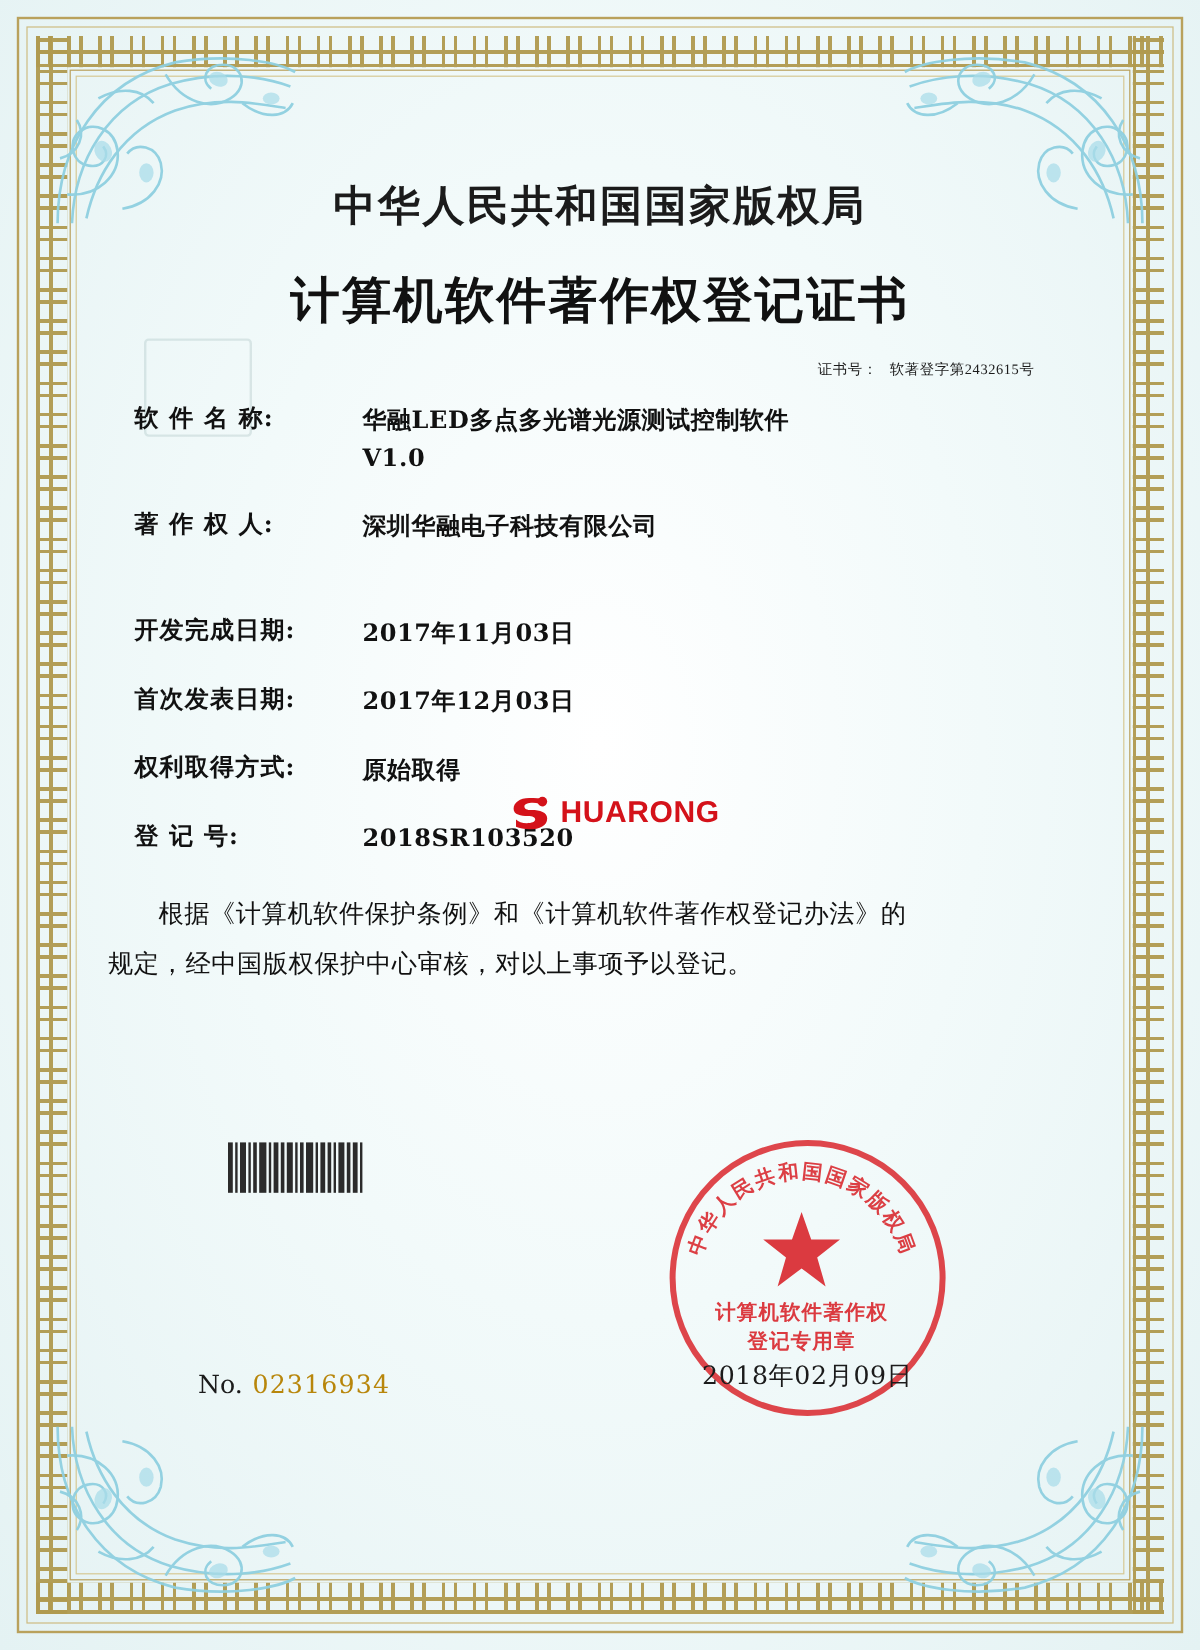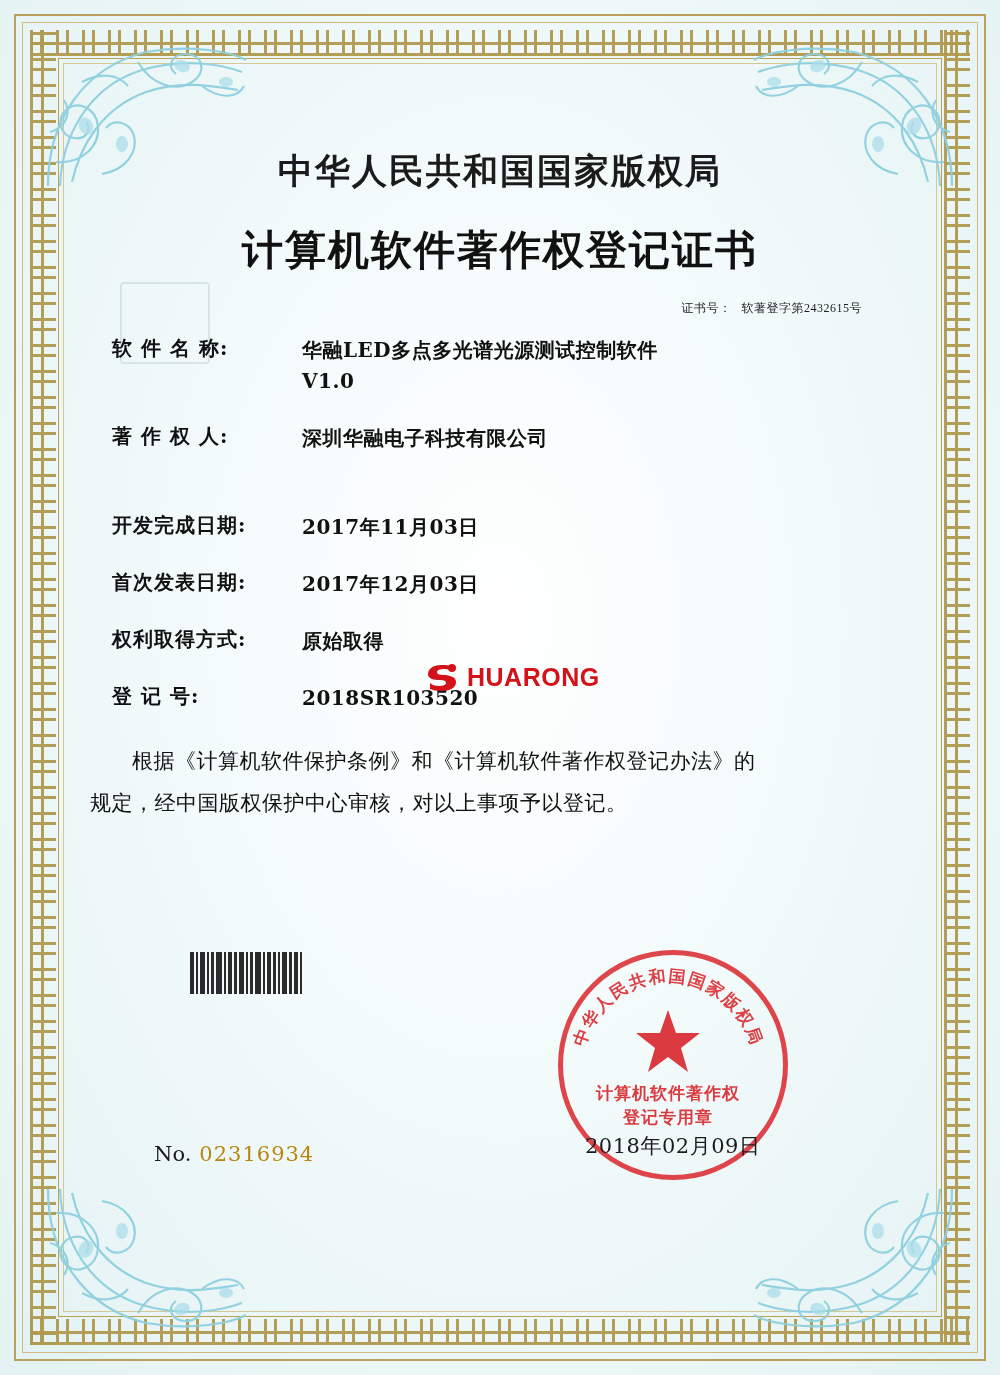--- a/index.html
+++ b/index.html
@@ -279,21 +279,21 @@
     left: 585px;
     top: 1132px;
     font-family: "DejaVu Serif", serif;
     font-size: 21px;
     color: #1b1b1b;
     letter-spacing: .5px;
   }
 
   .doc-no {
     position: absolute;
-    left: 154px;
+    left: 165px;
     top: 1142px;
     font-family: "DejaVu Serif", serif;
     font-size: 21px;
     color: #1b1b1b;
   }
   .doc-no .num {
     color: #b8860b;
     margin-left: 8px;
     letter-spacing: 1px;
   }

